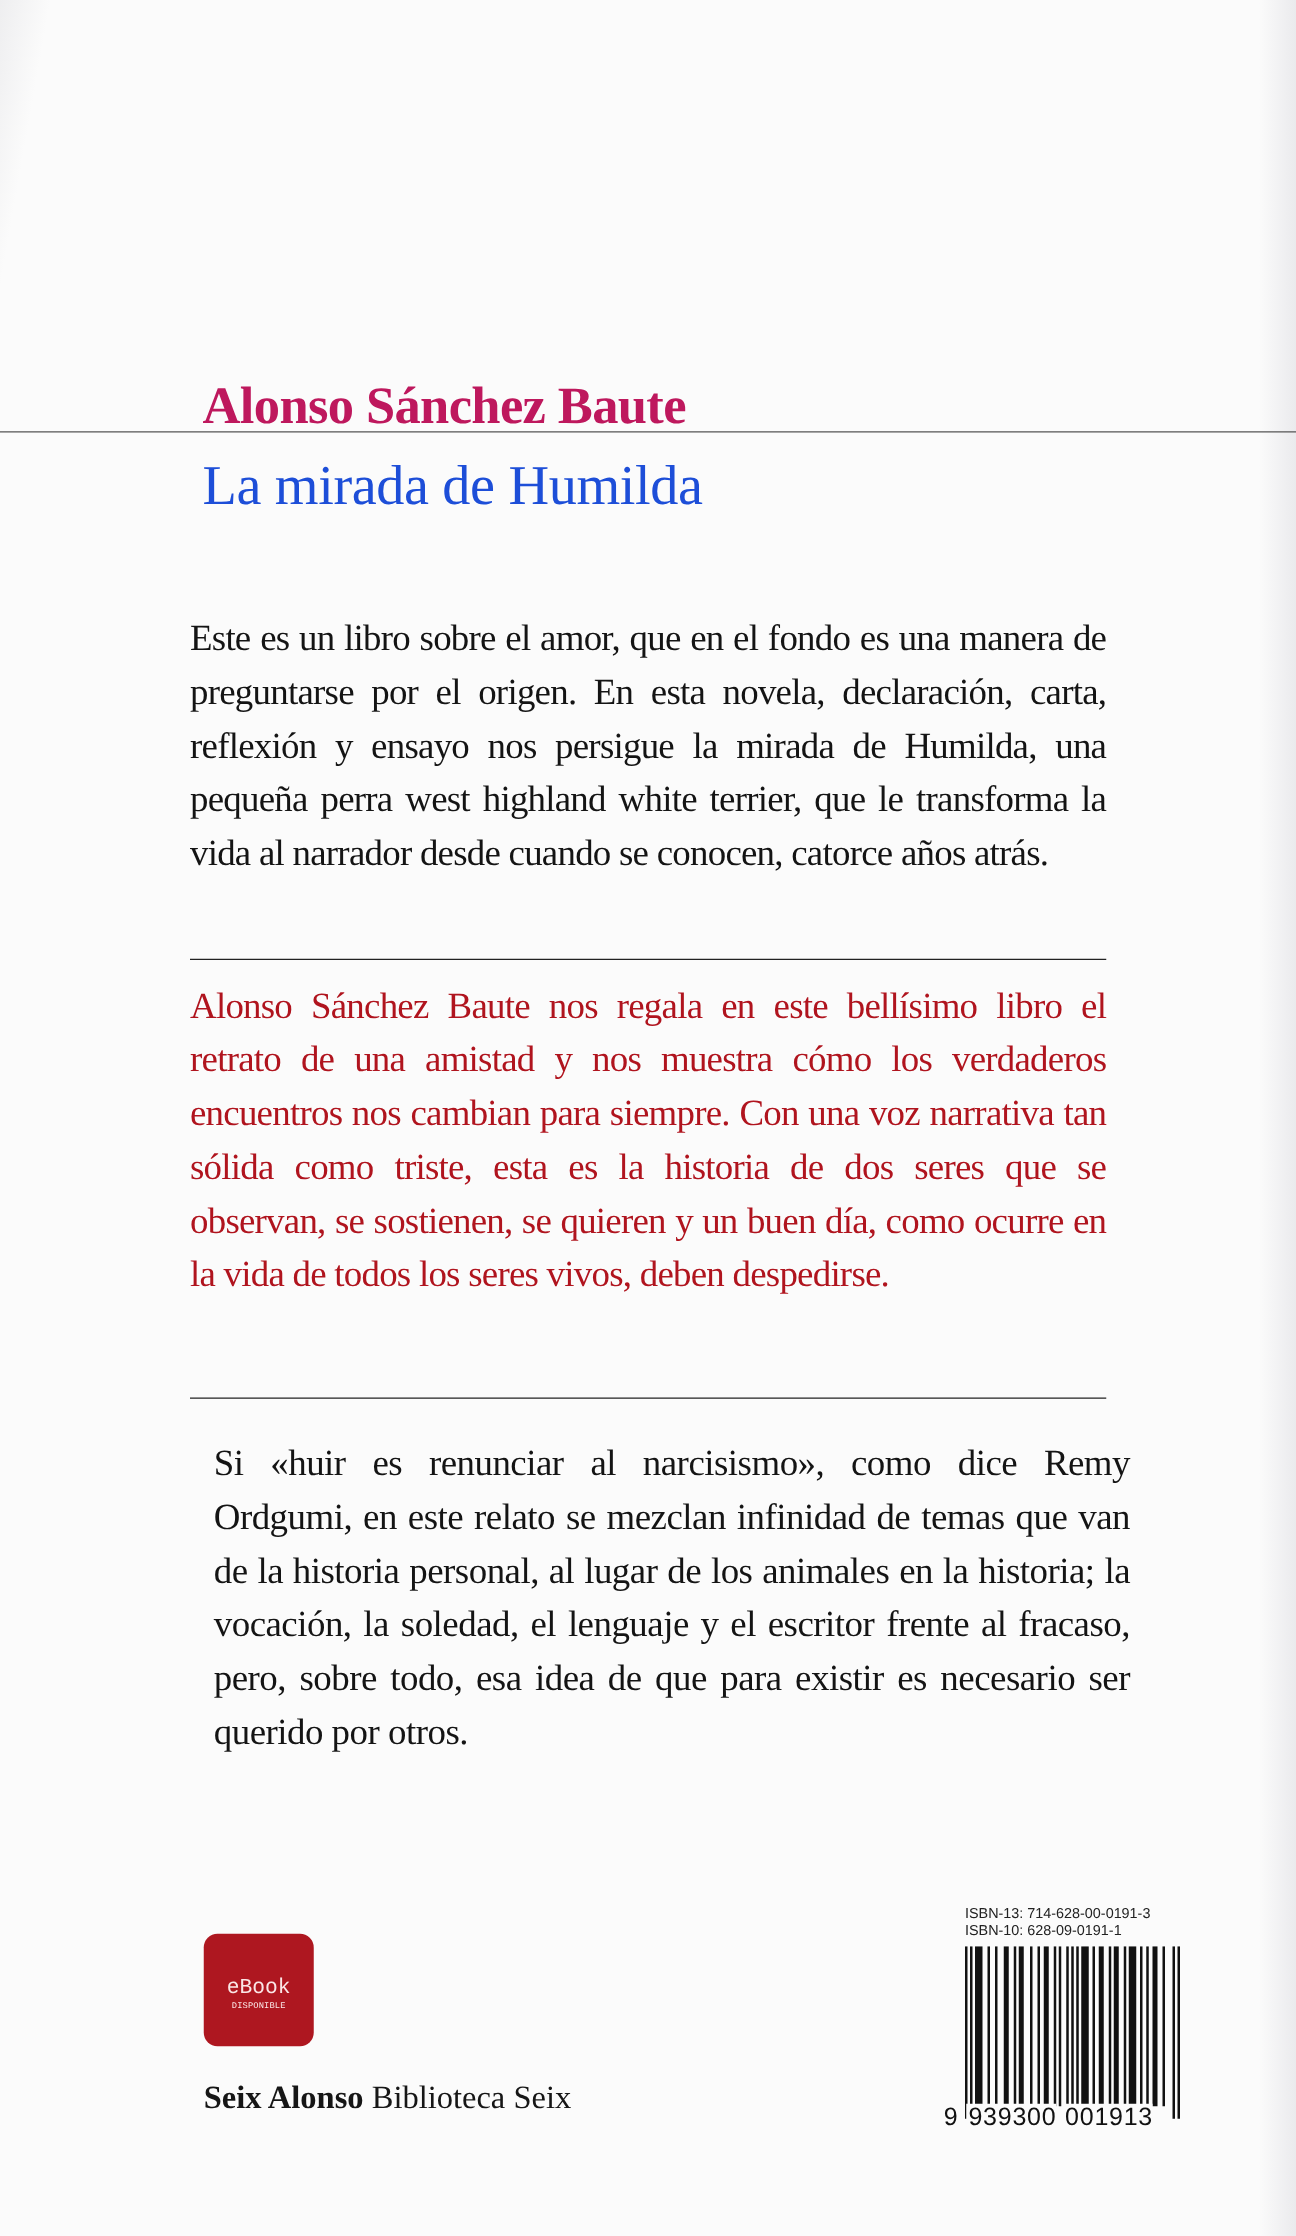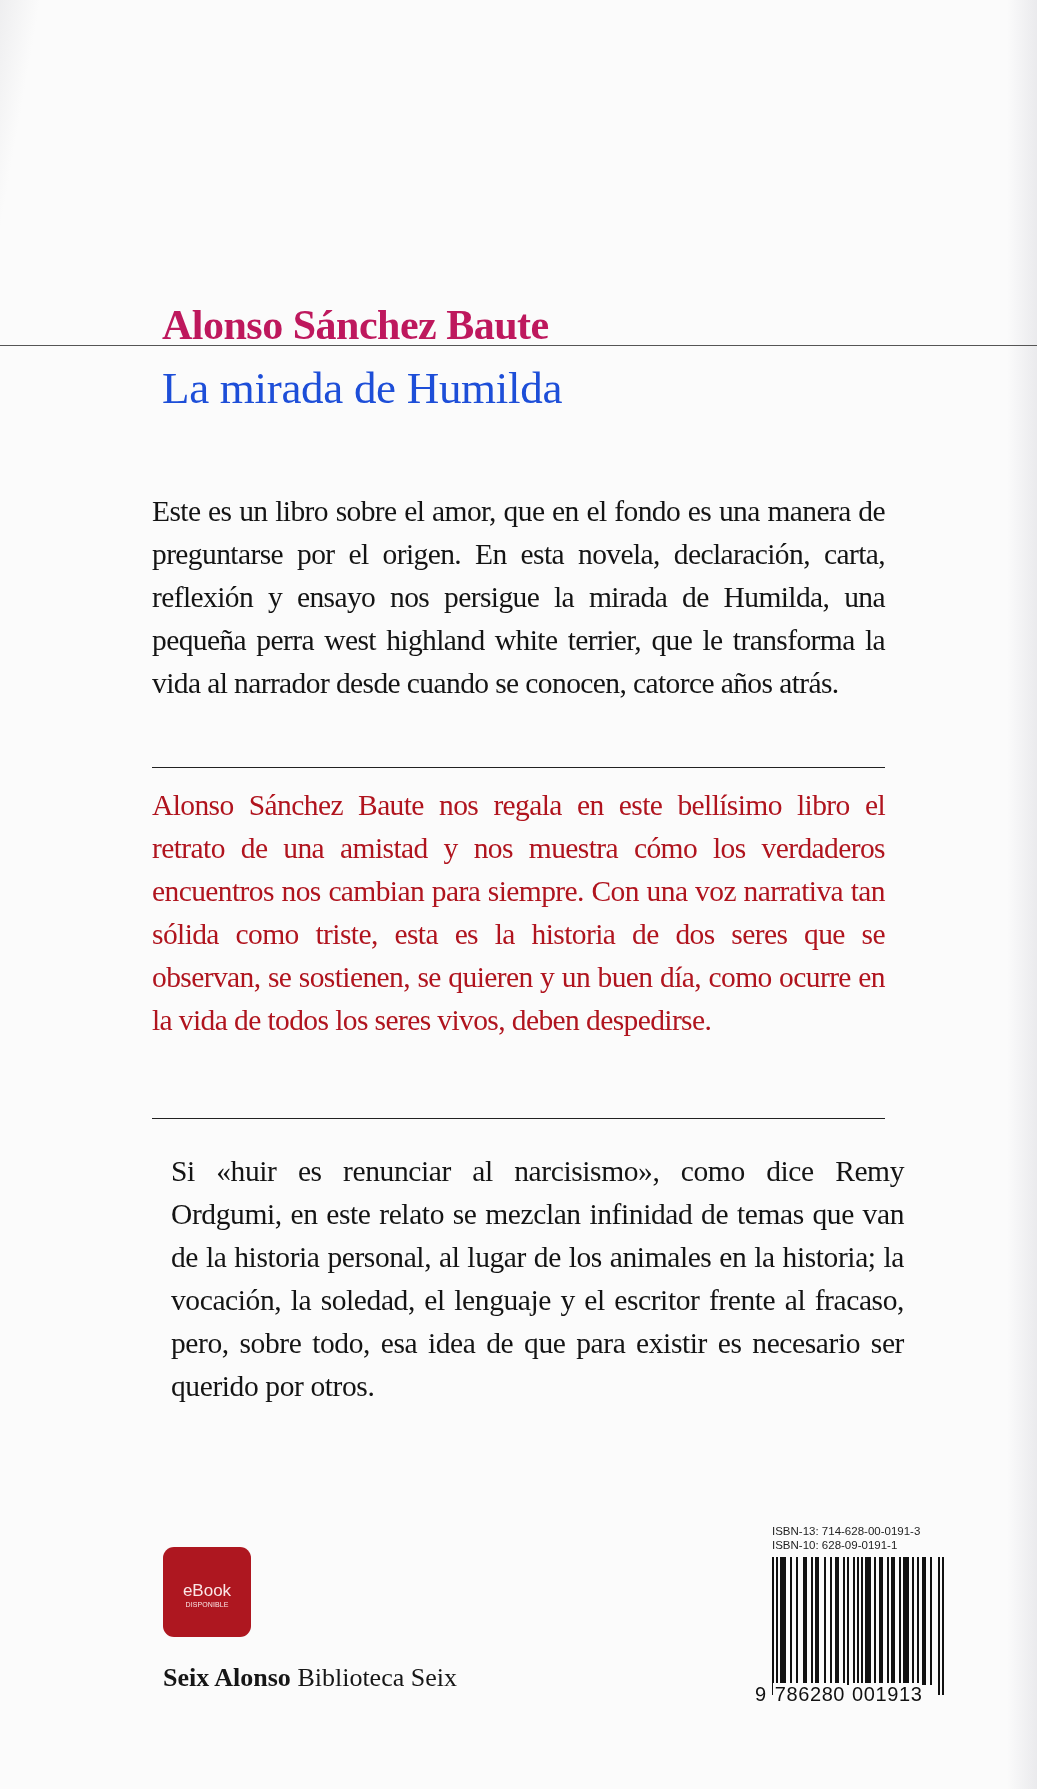--- a/index.html
+++ b/index.html
@@ -41,21 +41,21 @@
   .rule {
     position: absolute; left: 152px; width: 733px; height: 0;
     border-top: 1.5px solid #222;
   }
   .r1 { top: 767px; }
   .r2 { top: 1118px; }
   .ebook-badge {
     position: absolute; left: 163px; top: 1547px; width: 88px; height: 90px;
     background: #ae1720; border-radius: 11px;
     display: flex; flex-direction: column; align-items: center; justify-content: center;
-    color: #fbe6e6; font-family: Liberation Sans, sans-serif;
+    color: #fbe6e6; font-family: Liberation Mono, monospace;
   }
   .ebook-badge .big { font-size: 17px; line-height: 19px; margin-top: 6px; }
   .ebook-badge .small { font-size: 7px; line-height: 10px; letter-spacing: 0.1px; }
   .imprint {
     position: absolute; left: 163px; top: 1663px;
     font-size: 26px; white-space: nowrap; color: #161616;
   }
   .imprint .brand { font-weight: bold; }
   .isbn-lines {
     position: absolute; left: 772px; top: 1524px;
@@ -132,14 +132,14 @@
     <rect x="142" y="0" width="2" height="128"></rect>
     <rect x="147" y="0" width="2" height="128"></rect>
     <rect x="152" y="0" width="4" height="128"></rect>
     <rect x="160" y="0" width="2" height="128"></rect>
     <rect x="168" y="0" width="2" height="138"></rect>
     <rect x="172" y="0" width="2" height="138"></rect>
   </g>
 </svg>
 
 <div class="barcode-digits">
-  <span class="lead">9</span><span class="grp1">786280</span><span>001913</span>
+  <span class="lead">9</span><span class="grp1">939300</span><span>001913</span>
 </div>
 
 </body></html>

